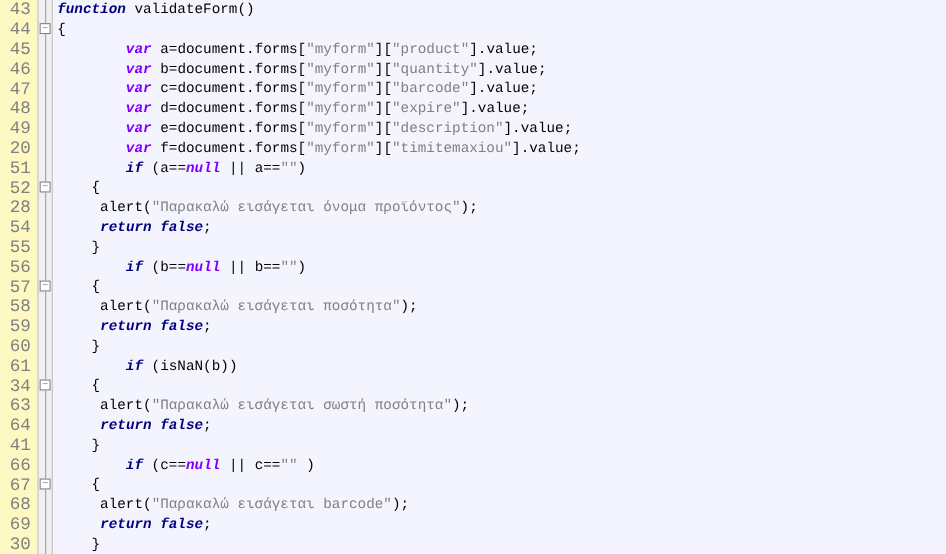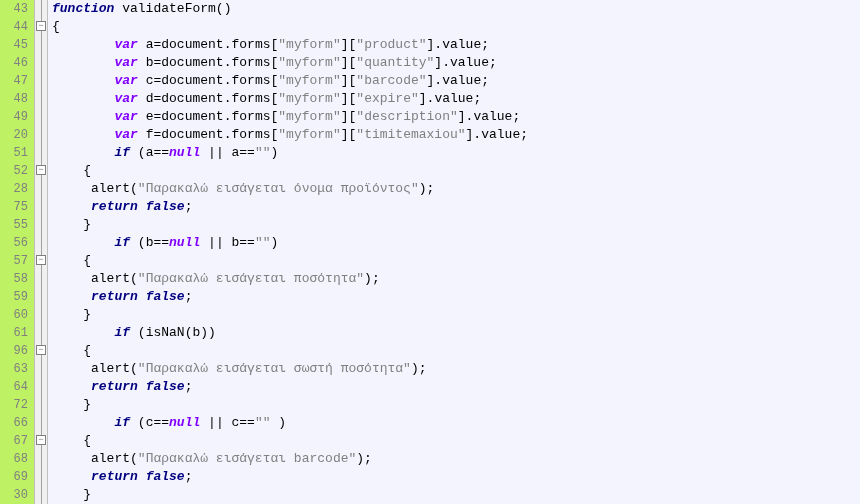--- a/index.html
+++ b/index.html
@@ -7,25 +7,25 @@
   font-family: "Courier New", monospace;
   font-size: 13px;
   background: #ffffff;
   width: 860px;
   height: 504px;
   overflow: hidden;
   display: flex;
 }
 .gutter {
   width: 34px;
-  background: #bef264;
+  background: #fef9c3;
   text-align: right;
   padding-right: 6px;
   color: #808080;
-  font-size: 12px;
+  font-size: 16px;
   line-height: 18px;
   user-select: none;
   flex-shrink: 0;
 }
 .fold-col {
   width: 14px;
   background: #f0f0f0;
   border-right: 1px solid #c0c0c0;
   border-left: 1px solid #c0c0c0;
   flex-shrink: 0;
@@ -73,32 +73,32 @@
     <div>44</div>
     <div>45</div>
     <div>46</div>
     <div>47</div>
     <div>48</div>
     <div>49</div>
     <div>20</div>
     <div>51</div>
     <div>52</div>
     <div>28</div>
-    <div>75</div>
+    <div>54</div>
     <div>55</div>
     <div>56</div>
     <div>57</div>
     <div>58</div>
     <div>59</div>
     <div>60</div>
     <div>61</div>
-    <div>96</div>
+    <div>34</div>
     <div>63</div>
     <div>64</div>
-    <div>72</div>
+    <div>41</div>
     <div>66</div>
     <div>67</div>
     <div>68</div>
     <div>69</div>
     <div>30</div>
   </div>
 <div class="fold-col">
     <div class="fold-line" style="top: 0px; height: 504px;"></div>
     <div class="fold-box" style="top: 21px;">−</div>
     <div class="fold-box" style="top: 165px;">−</div>

